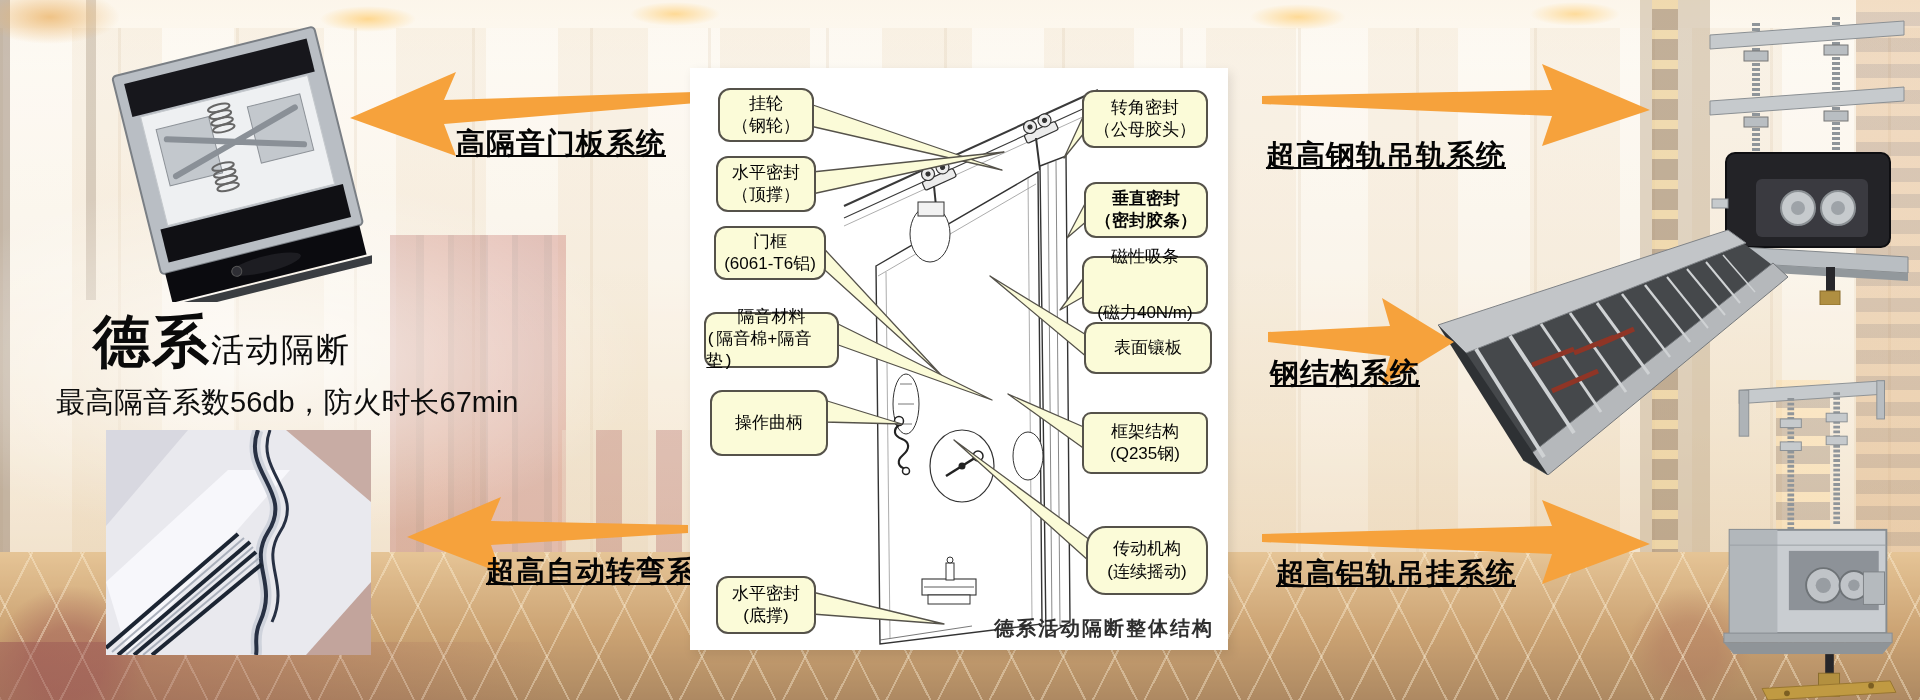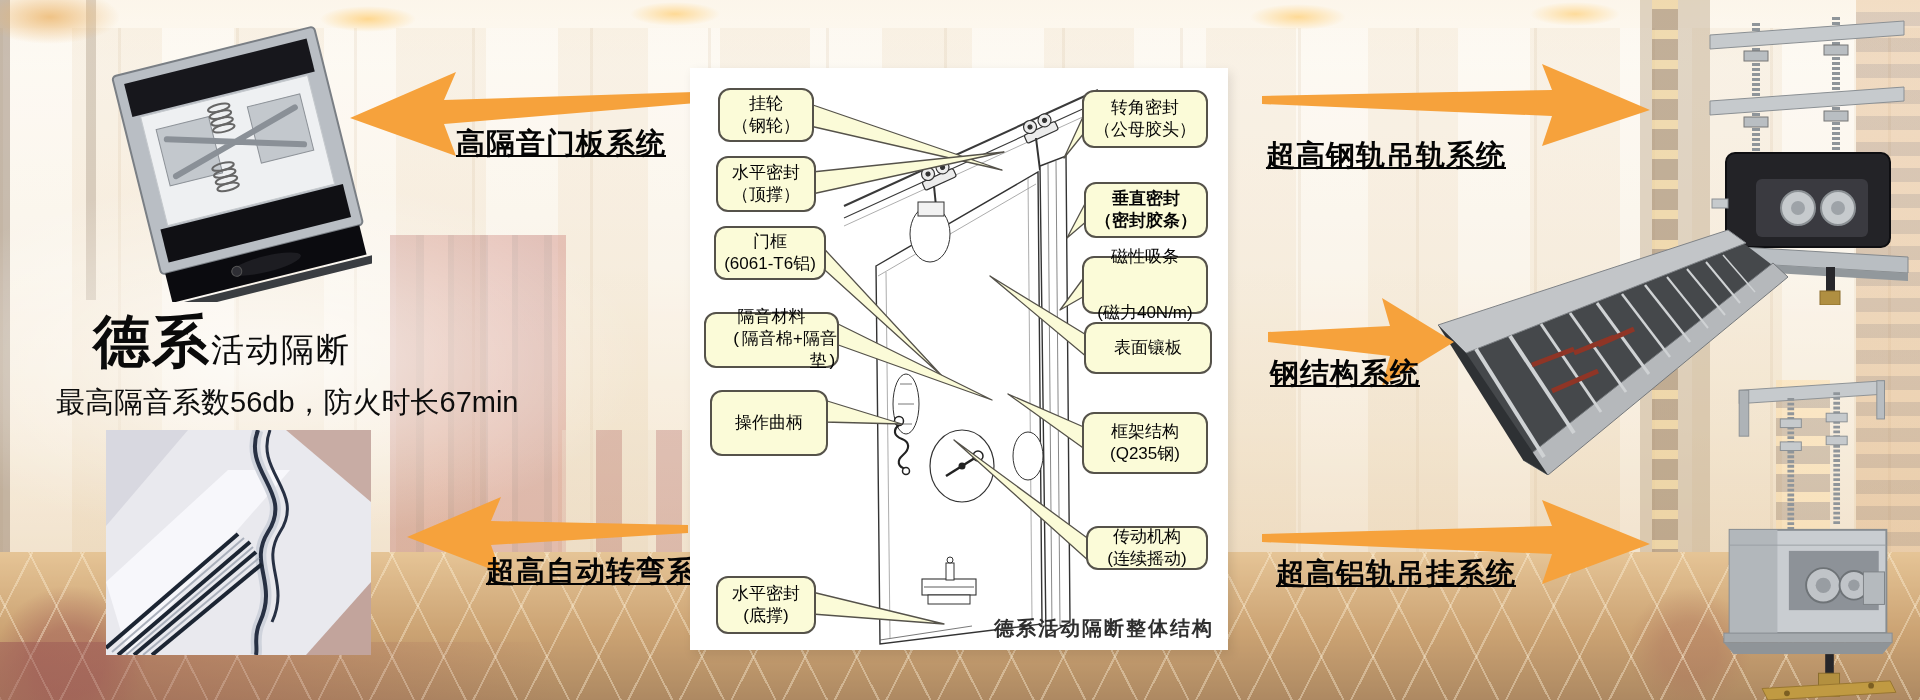--- a/index.html
+++ b/index.html
@@ -54,21 +54,21 @@
   .arrow svg{display:block;width:100%;height:100%;}
   .syslabel{position:absolute;font-weight:bold;font-size:29px;color:#040404;letter-spacing:1px;white-space:nowrap;text-decoration:underline;}
 
   
   #panel{position:absolute;left:690px;top:68px;width:538px;height:582px;background:#ffffff;
     box-shadow:3px 4px 10px rgba(0,0,0,.10);}
   #panel .drawing{position:absolute;left:152px;top:6px;width:258px;height:572px;}
   #panel .leaders{position:absolute;left:0;top:0;width:538px;height:582px;pointer-events:none;}
   .callout{position:absolute;background:var(--callout-bg);border:2px solid var(--callout-border);
     border-radius:12px;display:flex;flex-direction:column;align-items:center;justify-content:center;
-    font-size:17px;line-height:1.3;color:#050505;text-align:right;z-index:3;font-weight:500;}
+    font-size:17px;line-height:1.3;color:#050505;text-align:left;z-index:3;font-weight:500;}
   .caption{position:absolute;right:14px;bottom:8px;font-size:20px;color:#2e2e2e;letter-spacing:2px;font-weight:600;}
 
   
   .headline{position:absolute;left:93px;top:304px;white-space:nowrap;color:#0a0a0a;}
   .headline .b{font-size:57px;font-weight:900;letter-spacing:2px;}
   .headline .r{font-size:33px;font-weight:400;margin-left:0;letter-spacing:2px;}
   .subline{position:absolute;left:56px;top:383px;font-size:29px;font-weight:500;color:#0d0d0d;white-space:nowrap;}
 
   
   .photo{position:absolute;}
@@ -370,21 +370,21 @@
       <span>垂直密封</span>
       <span>（密封胶条）</span>
     </div>
     <div class="callout" style="left: 392px; top: 188px; width: 126px; height: 58px; gap: 34px;">
       <span>磁性吸条</span>
       <span>(磁力40N/m)</span>
     </div>
     <div class="callout" style="left: 394px; top: 254px; width: 128px; height: 52px;">
       <span>表面镶板</span>
     </div>
-    <div class="callout" style="left: 392px; top: 344px; width: 126px; height: 62px;">
+    <div class="callout" style="left: 392px; top: 344px; width: 126px; height: 62px; border-radius: 9px;">
       <span>框架结构</span>
       <span>(Q235钢)</span>
     </div>
-    <div class="callout" style="left: 396px; top: 458px; width: 122px; height: 44px;">
+    <div class="callout" style="left: 396px; top: 458px; width: 122px; height: 69px; border-radius: 20px;">
       <span>传动机构</span>
       <span>(连续摇动)</span>
     </div>
   </div>
 
 </body></html>

